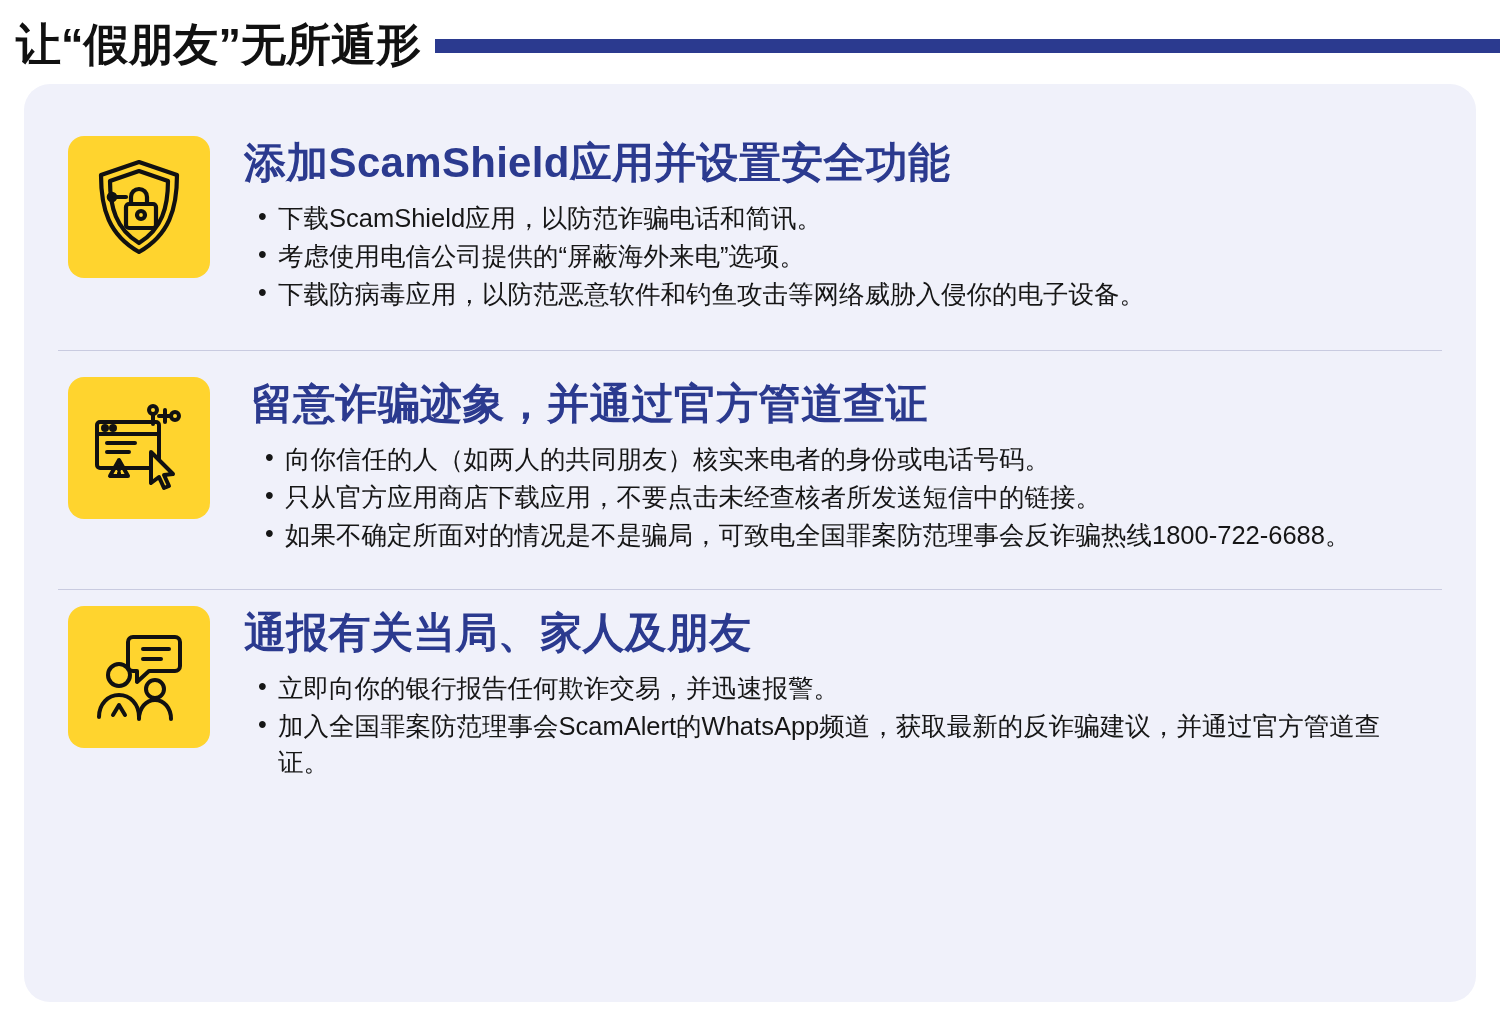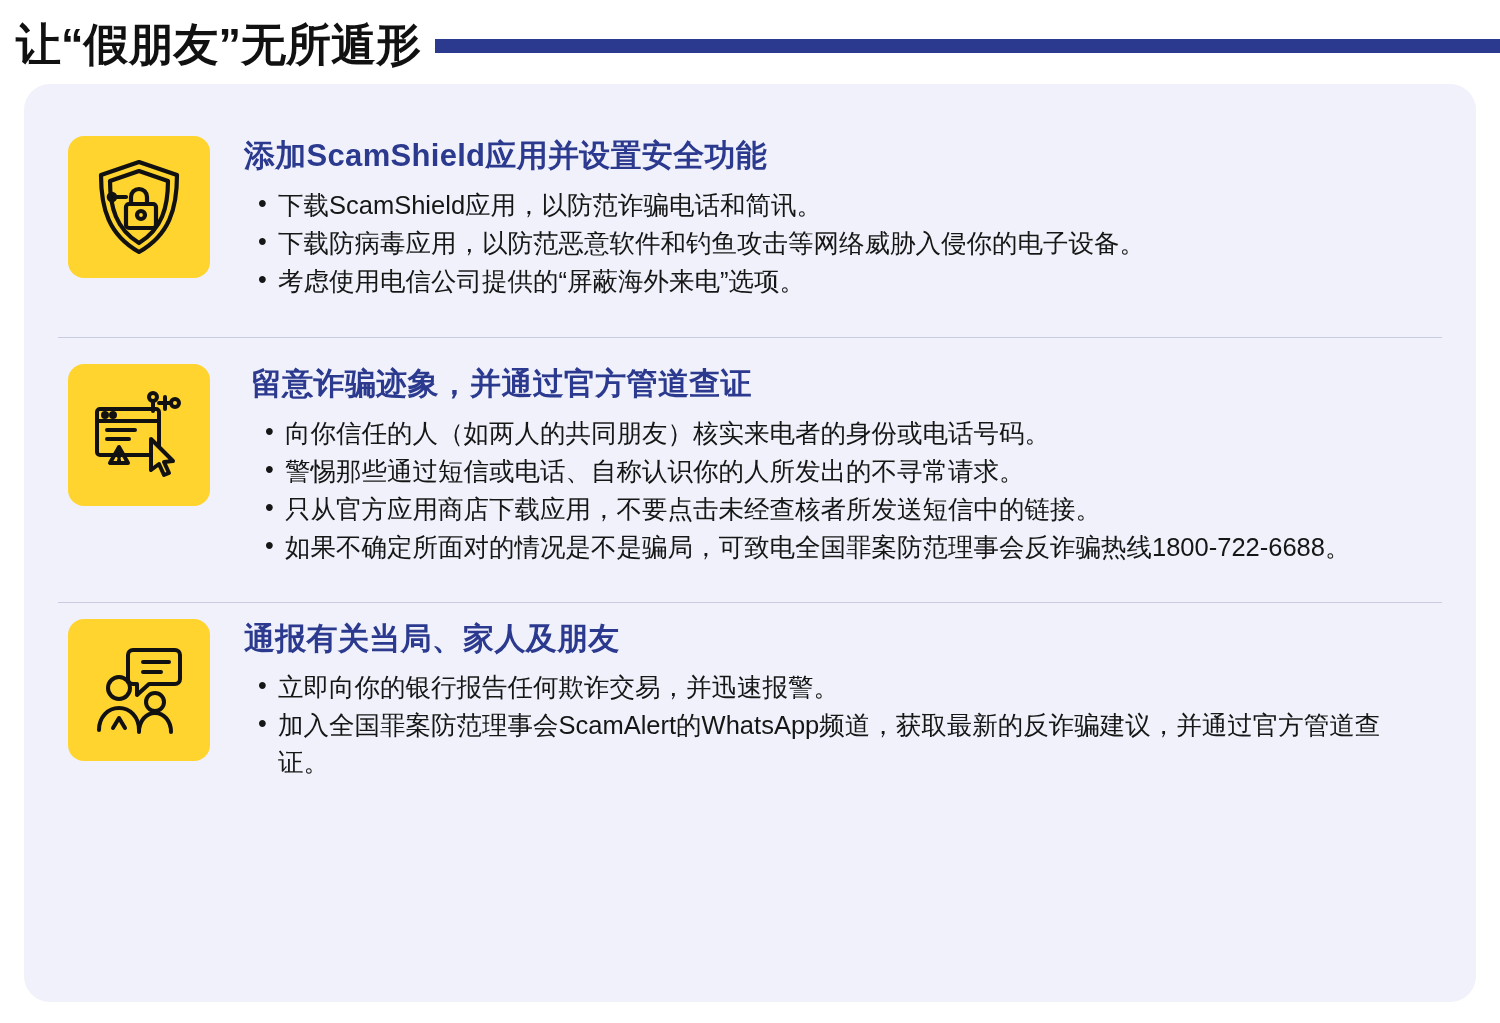--- a/index.html
+++ b/index.html
@@ -88,21 +88,21 @@
     justify-content: center;
   }
   .icon-box svg { display: block; }
 
   .sec-body {
     flex: 1 1 auto;
     padding-top: 2px;
   }
   .sec-title {
     color: #2b3a8f;
-    font-size: 31px;
+    font-size: 42px;
     font-weight: bold;
     line-height: 1.18;
     margin: 0 0 6px 0;
     letter-spacing: 0.3px;
   }
   ul.bullets {
     list-style: none;
     margin: 12px;
     padding: 0;
   }
@@ -144,22 +144,22 @@
           <path d="M38 47 V40 a8 8 0 0 1 16 0 v7"></path>
           <circle cx="48" cy="58" r="4"></circle>
           <path d="M33 40 H22"></path>
           <circle cx="19" cy="40" r="3.2"></circle>
         </svg>
       </div>
       <div class="sec-body">
         <div class="sec-title">添加ScamShield应用并设置安全功能</div>
         <ul class="bullets">
           <li>下载ScamShield应用，以防范诈骗电话和简讯。</li>
+          <li>考虑使用电信公司提供的“屏蔽海外来电”选项。</li>
           <li>下载防病毒应用，以防范恶意软件和钓鱼攻击等网络威胁入侵你的电子设备。</li>
-          <li>考虑使用电信公司提供的“屏蔽海外来电”选项。</li>
         </ul>
       </div>
     </div>
 
     <div class="section sec-2">
       <div class="icon-box">
         <svg width="100" height="100" viewBox="0 0 100 100" fill="none" stroke="#111111" stroke-width="4" stroke-linecap="round" stroke-linejoin="round">
           <rect x="8" y="24" width="62" height="46" rx="3"></rect>
           <path d="M8 36 H70"></path>
           <circle cx="16" cy="30" r="2"></circle>
@@ -171,21 +171,20 @@
           <path d="M64 16 v10"></path>
           <path d="M30 62 l-9 16 h18 Z"></path>
           <path d="M30 68 v4 M30 75 v1.5"></path>
           <path d="M62 54 l22 22 -9 1 5 11 -5 2 -5 -11 -8 6 Z" fill="#ffd42e"></path>
         </svg>
       </div>
       <div class="sec-body">
         <div class="sec-title">留意诈骗迹象，并通过官方管道查证</div>
         <ul class="bullets">
           <li>向你信任的人（如两人的共同朋友）核实来电者的身份或电话号码。</li>
-          <li>警惕那些通过短信或电话、自称认识你的人所发出的不寻常请求。</li>
           <li>只从官方应用商店下载应用，不要点击未经查核者所发送短信中的链接。</li>
           <li>如果不确定所面对的情况是不是骗局，可致电全国罪案防范理事会反诈骗热线1800-722-6688。</li>
         </ul>
       </div>
     </div>
 
     <div class="section sec-3">
       <div class="icon-box">
         <svg width="100" height="100" viewBox="0 0 100 100" fill="none" stroke="#111111" stroke-width="4" stroke-linecap="round" stroke-linejoin="round">
           <path d="M44 10 h42 a5 5 0 0 1 5 5 v24 a5 5 0 0 1 -5 5 h-26 l-12 11 v-11 h-4 a5 5 0 0 1 -5 -5 v-24 a5 5 0 0 1 5 -5 Z"></path>

